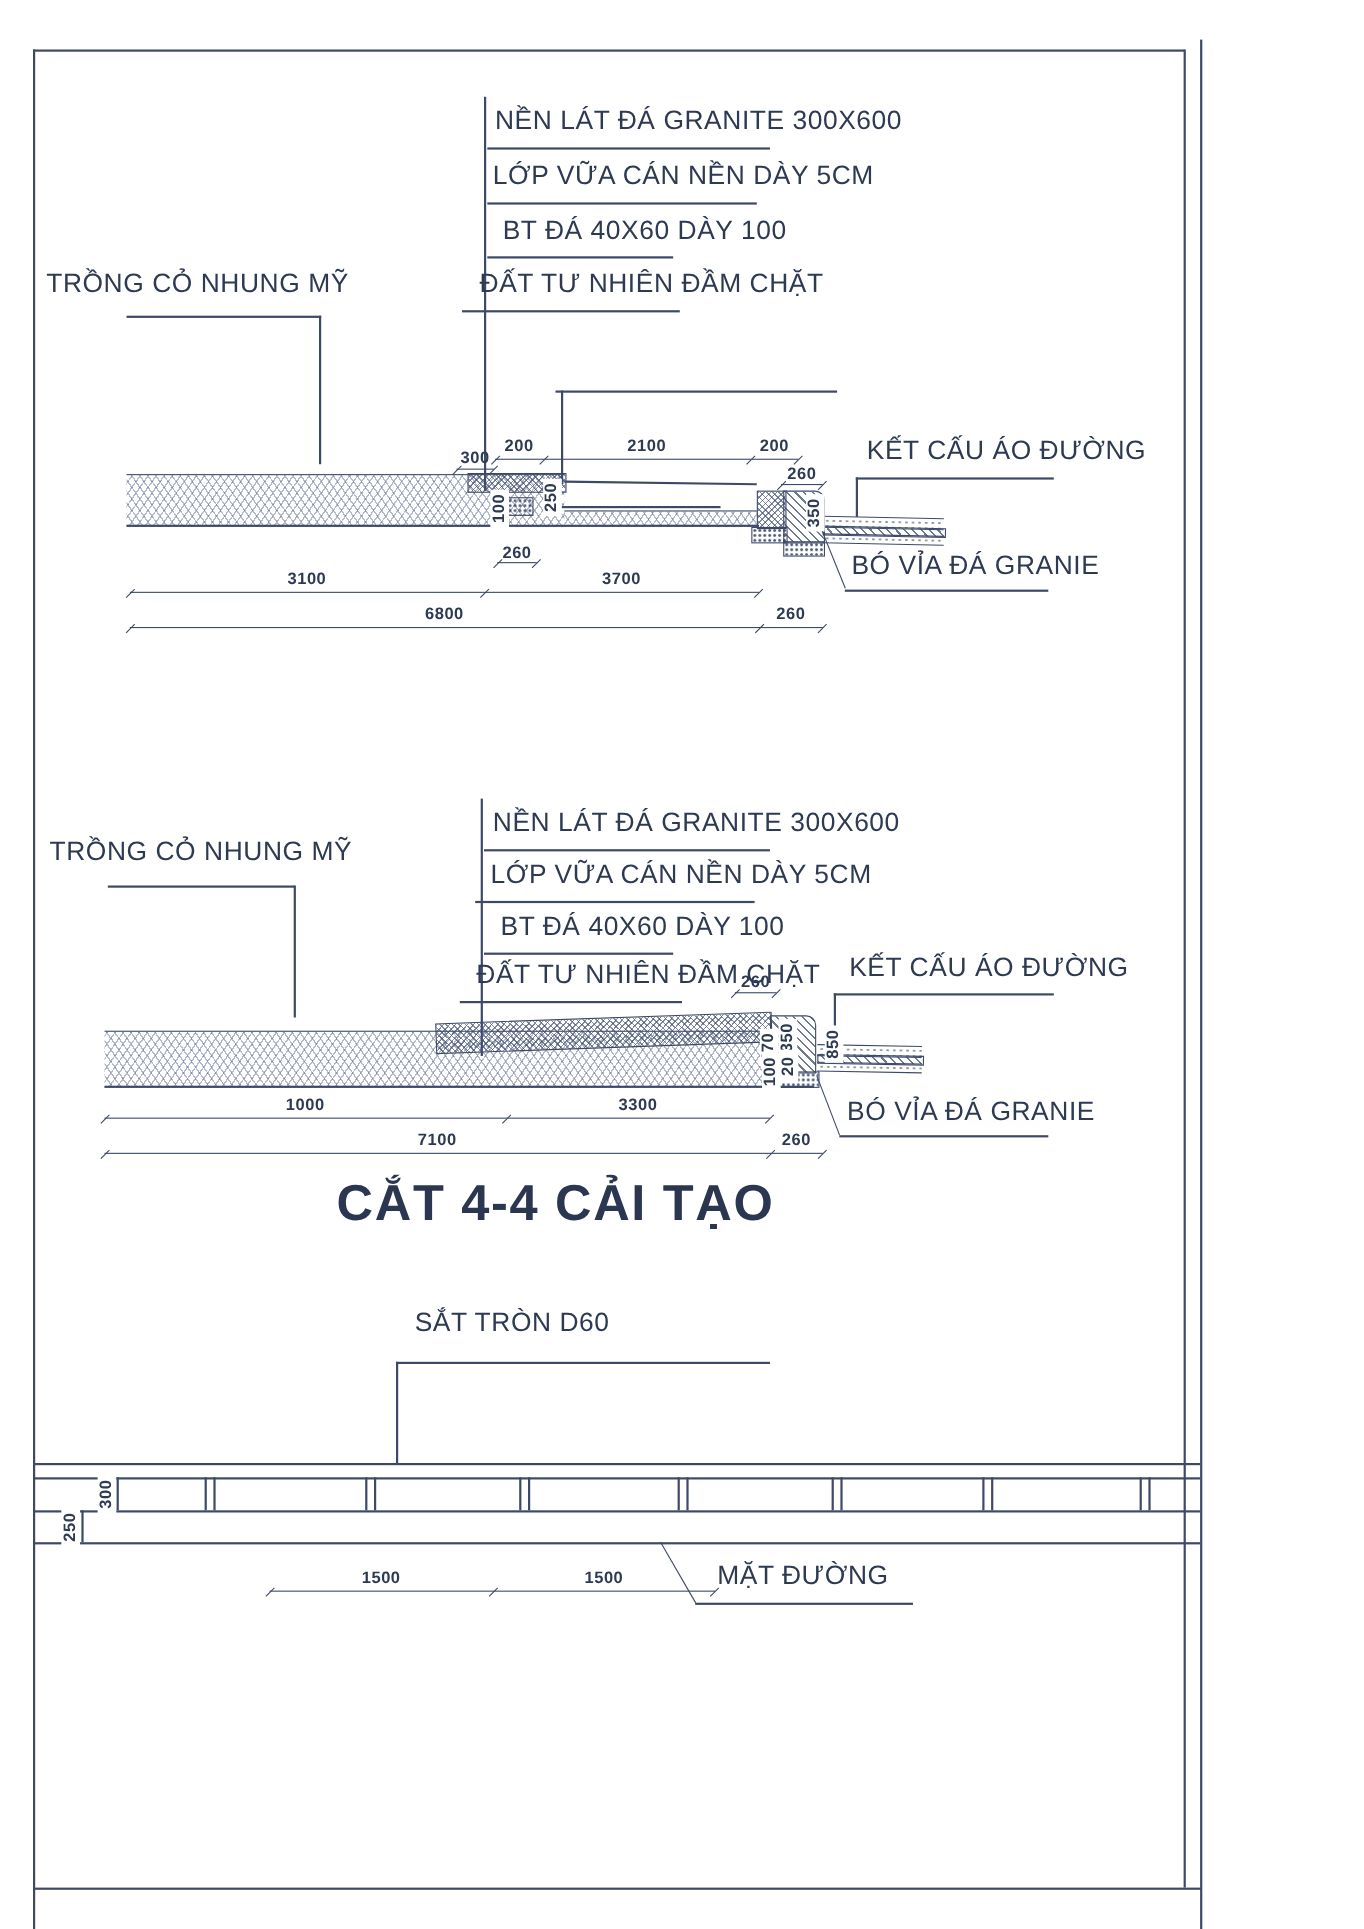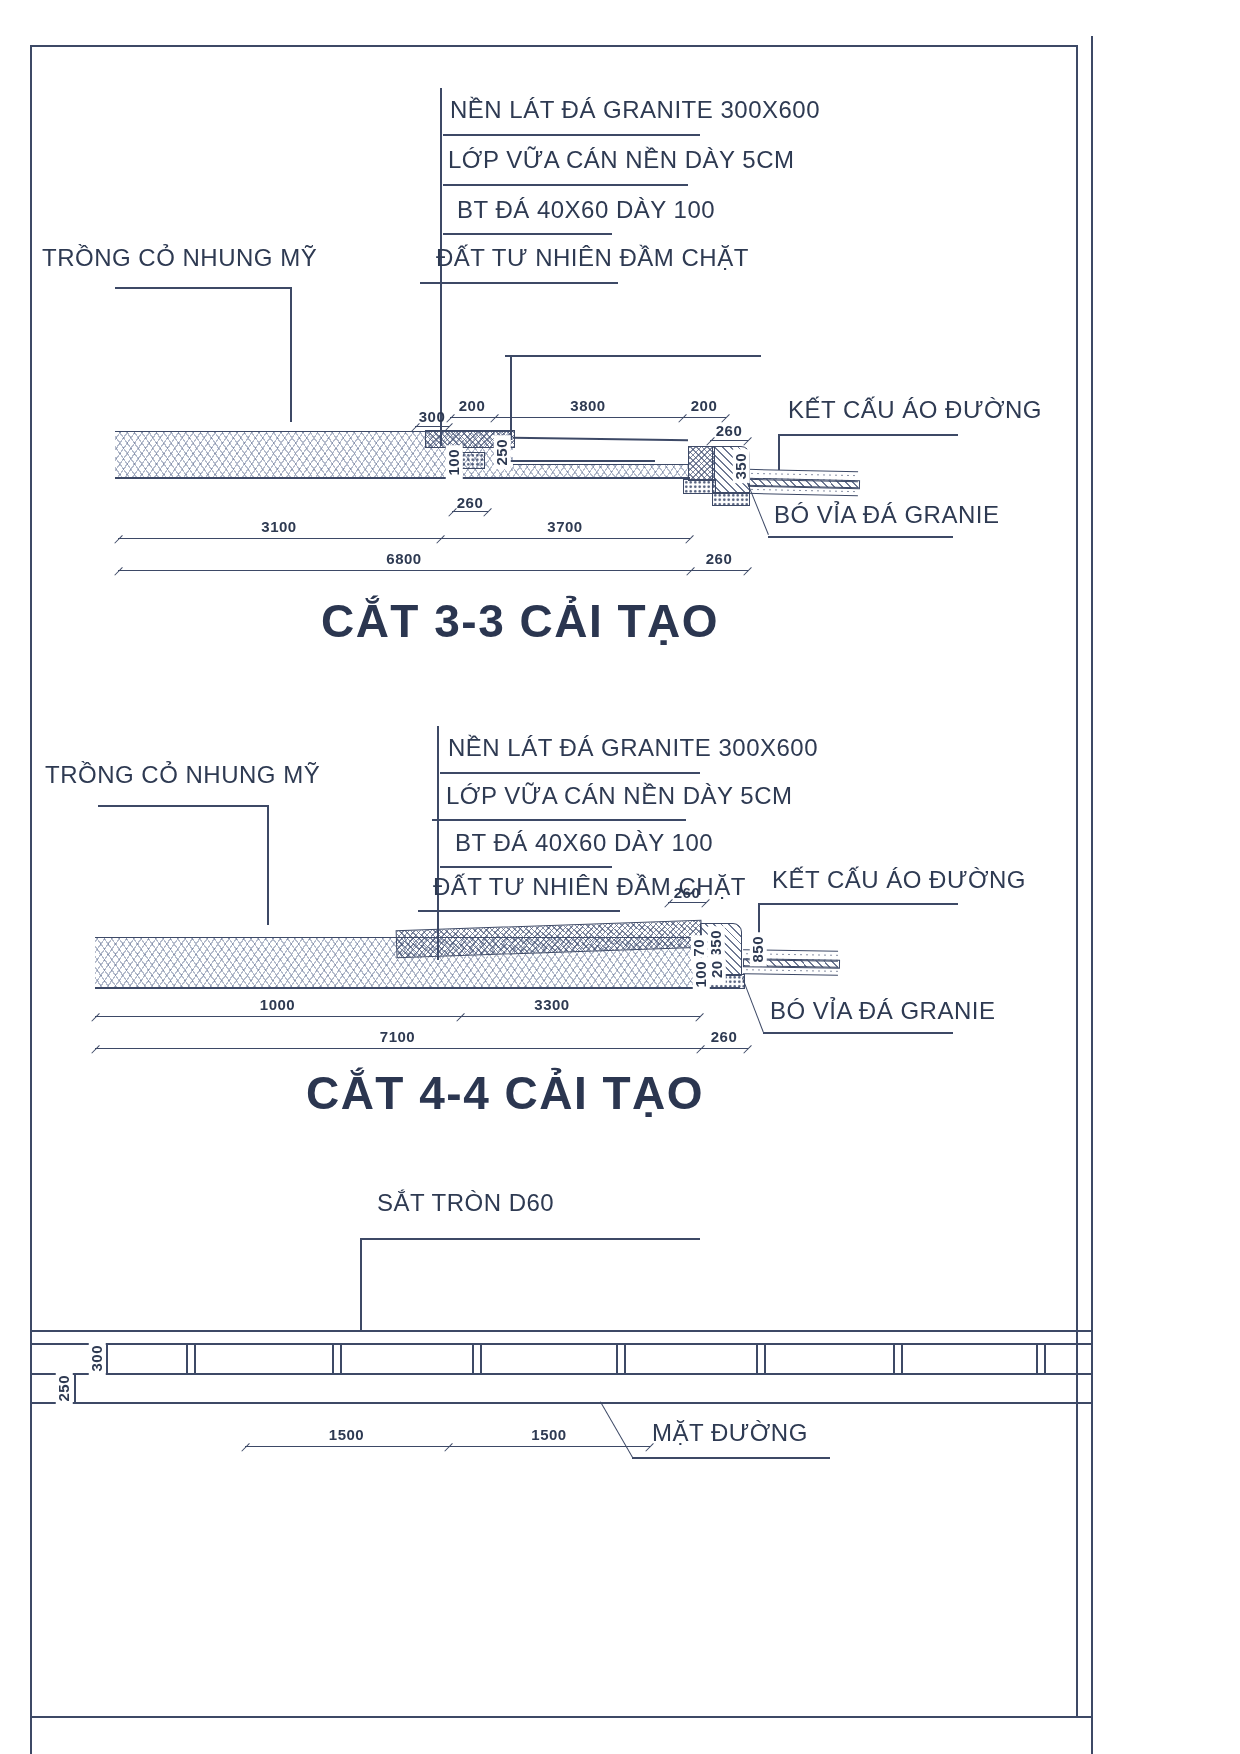--- a/index.html
+++ b/index.html
@@ -81,21 +81,21 @@
   <div class="hdiag" style="left:748px;top:479px;width:110px;height:7px;transform:rotate(1.2deg);"></div>
   <div class="stipl" style="left:748px;top:486px;width:110px;height:7px;transform:rotate(1.2deg);"></div>
   <div class="hl" style="left:115px;top:477px;width:575px;"></div>
 
   <div class="t dim ctr" style="left:415px;top:409px;width:34px;">300</div>
   <div class="dl" style="left:415px;top:426px;width:34px;">
       <span class="tk" style="left:0;"></span>
       <span class="tk" style="left:33px;"></span>
     </div>
   <div class="t dim ctr" style="left:450px;top:398px;width:44px;">200</div>
-  <div class="t dim ctr" style="left:494px;top:398px;width:188px;">3800</div>
+  <div class="t dim ctr" style="left:494px;top:398px;width:188px;">2100</div>
   <div class="t dim ctr" style="left:682px;top:398px;width:44px;">200</div>
   <div class="dl" style="left:450px;top:417px;width:276px;">
       <span class="tk" style="left:0;"></span>
       <span class="tk" style="left:44px;"></span>
       <span class="tk" style="left:232px;"></span>
       <span class="tk" style="left:275px;"></span>
     </div>
   <div class="t dim ctr" style="left:710px;top:423px;width:38px;">260</div>
   <div class="dl" style="left:710px;top:440px;width:38px;">
       <span class="tk" style="left:0;"></span>
@@ -121,21 +121,20 @@
   <div class="dl" style="left:118px;top:570px;width:630px;">
       <span class="tk" style="left:0;"></span>
       <span class="tk" style="left:572px;"></span>
       <span class="tk" style="left:629px;"></span>
     </div>
 
   <div class="slant" style="left:747px;top:483px;height:56px;transform:rotate(-22deg);"></div>
   <div class="hl" style="left:768px;top:536px;width:185px;"></div>
   <div class="t lbl" style="left:774px;top:502px;">BÓ VỈA ĐÁ GRANIE</div>
 
-  <div class="t title ctr" style="left:200px;top:596px;width:640px;">CẮT 3-3 CẢI TẠO</div>
 
   <div class="vl" style="left:437px;top:726px;height:234px;"></div>
   <div class="t lbl" style="left:448px;top:735px;">NỀN LÁT ĐÁ GRANITE 300X600</div>
   <div class="hl" style="left:440px;top:772px;width:260px;"></div>
   <div class="t lbl" style="left:446px;top:783px;">LỚP VỮA CÁN NỀN DÀY 5CM</div>
   <div class="hl" style="left:432px;top:819px;width:254px;"></div>
   <div class="t lbl" style="left:455px;top:830px;">BT ĐÁ 40X60 DÀY 100</div>
   <div class="hl" style="left:440px;top:866px;width:172px;"></div>
   <div class="t lbl" style="left:433px;top:874px;">ĐẤT TƯ NHIÊN ĐẦM CHẶT</div>
   <div class="hl" style="left:418px;top:910px;width:202px;"></div>
@@ -162,21 +161,21 @@
   <div class="stipl" style="left:743px;top:966px;width:95px;height:7px;transform:rotate(1deg);"></div>
   <div class="hl" style="left:95px;top:987px;width:645px;"></div>
 
   <div class="t dim rot" style="left:682px;top:944px;width:30px;text-align:center;">470</div>
   <div class="t dim rot" style="left:699px;top:935px;width:30px;text-align:center;">350</div>
   <div class="t dim rot" style="left:684px;top:966px;width:30px;text-align:center;">100</div>
   <div class="t dim rot" style="left:702px;top:961px;width:26px;text-align:center;">20</div>
   <div class="t dim rot" style="left:741px;top:941px;width:30px;text-align:center;">850</div>
 
   <div class="t dim ctr" style="left:95px;top:997px;width:365px;">1000</div>
-  <div class="t dim ctr" style="left:432px;top:997px;width:240px;">3300</div>
+  <div class="t dim ctr" style="left:460px;top:997px;width:240px;">3300</div>
   <div class="dl" style="left:95px;top:1016px;width:605px;">
       <span class="tk" style="left:0;"></span>
       <span class="tk" style="left:365px;"></span>
       <span class="tk" style="left:604px;"></span>
     </div>
   <div class="t dim ctr" style="left:95px;top:1029px;width:605px;">7100</div>
   <div class="t dim ctr" style="left:700px;top:1029px;width:48px;">260</div>
   <div class="dl" style="left:95px;top:1048px;width:653px;">
       <span class="tk" style="left:0;"></span>
       <span class="tk" style="left:605px;"></span>

